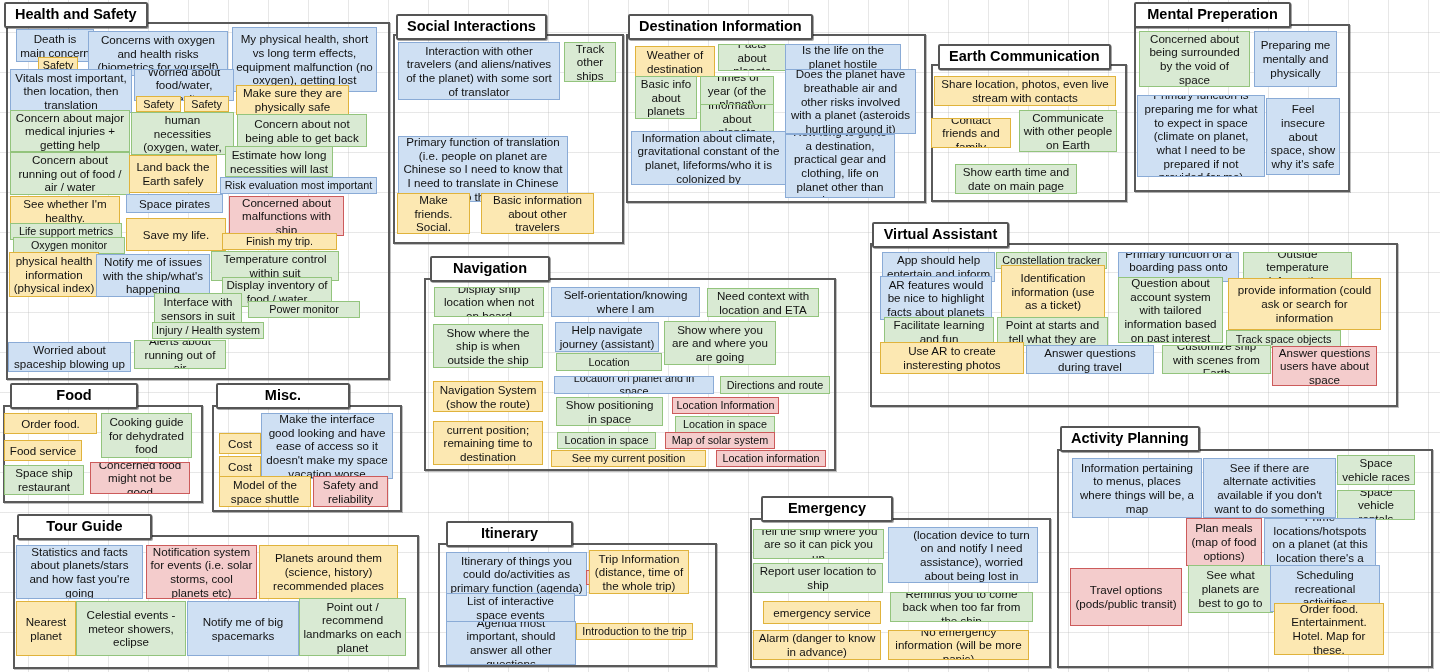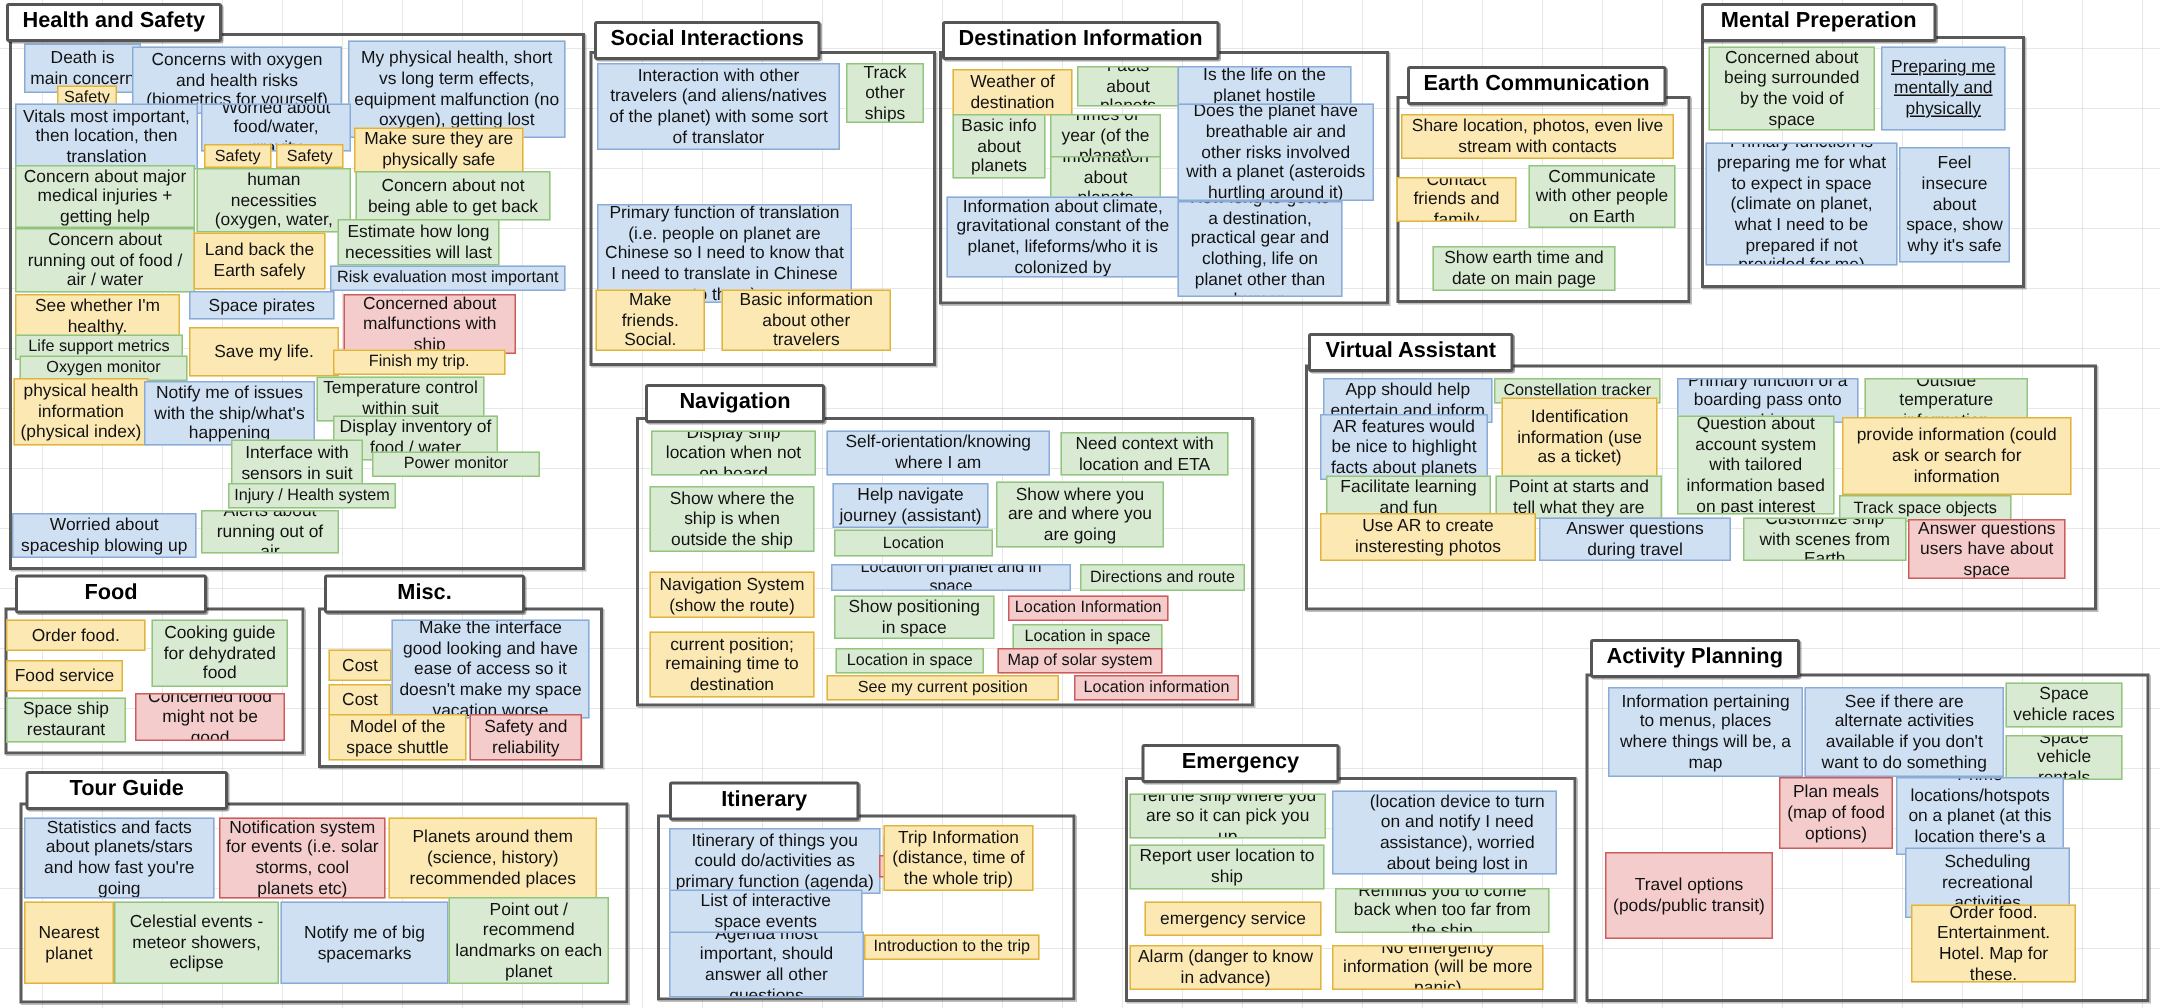--- a/index.html
+++ b/index.html
@@ -83,21 +83,21 @@
     <div class="note blue sm" style="left: 220px; top: 177px; width: 157px; height: 17px;">Risk evaluation most important</div>
     <div class="note yellow" style="left: 10px; top: 196px; width: 110px; height: 29px;">See whether I'm healthy.</div>
     <div class="note blue" style="left: 126px; top: 194px; width: 97px; height: 19px;">Space pirates</div>
     <div class="note red" style="left: 229px; top: 196px; width: 115px; height: 40px;">Concerned about malfunctions with ship</div>
     <div class="note green sm" style="left: 10px; top: 223px; width: 112px; height: 17px;">Life support metrics</div>
     <div class="note yellow" style="left: 126px; top: 218px; width: 100px; height: 33px;">Save my life.</div>
     <div class="note green sm" style="left: 13px; top: 237px; width: 112px; height: 17px;">Oxygen monitor</div>
     <div class="note yellow sm" style="left: 222px; top: 233px; width: 115px; height: 17px;">Finish my trip.</div>
     <div class="note yellow" style="left: 9px; top: 252px; width: 90px; height: 45px;">physical health information (physical index)</div>
     <div class="note blue" style="left: 96px; top: 254px; width: 114px; height: 43px;">Notify me of issues with the ship/what's happening</div>
-    <div class="note green" style="left: 211px; top: 251px; width: 112px; height: 30px;">Temperature control within suit</div>
+    <div class="note green" style="left: 211px; top: 251px; width: 128px; height: 30px;">Temperature control within suit</div>
     <div class="note green" style="left: 222px; top: 277px; width: 110px; height: 30px;">Display inventory of food / water</div>
     <div class="note green" style="left: 154px; top: 293px; width: 88px; height: 31px;">Interface with sensors in suit</div>
     <div class="note green sm" style="left: 248px; top: 301px; width: 112px; height: 17px;">Power monitor</div>
     <div class="note green sm" style="left: 152px; top: 322px; width: 112px; height: 17px;">Injury / Health system</div>
     <div class="note blue" style="left: 8px; top: 342px; width: 123px; height: 30px;">Worried about spaceship blowing up</div>
     <div class="note green" style="left: 134px; top: 340px; width: 92px; height: 29px;">Alerts about running out of air</div>
     <div class="grp-title" style="left: 4px; top: 2px; min-width: 118px; text-align: center;">Health and Safety</div>
     <div class="grp-box" style="left: 393px; top: 34px; width: 227px; height: 206px;"></div>
     <div class="note blue" style="left: 398px; top: 42px; width: 162px; height: 58px;">Interaction with other travelers (and aliens/natives of the planet) with some sort of translator</div>
     <div class="note green" style="left: 564px; top: 42px; width: 52px; height: 40px;">Track other ships</div>
@@ -117,21 +117,21 @@
     <div class="note blue" style="left: 785px; top: 134px; width: 110px; height: 64px;">How long to get to a destination, practical gear and clothing, life on planet other than human</div>
     <div class="grp-title" style="left: 628px; top: 14px; min-width: 155px; text-align: center;">Destination Information</div>
     <div class="grp-box" style="left: 931px; top: 64px; width: 192px; height: 134px;"></div>
     <div class="note yellow" style="left: 934px; top: 76px; width: 182px; height: 30px;">Share location, photos, even live stream with contacts</div>
     <div class="note yellow" style="left: 931px; top: 118px; width: 80px; height: 30px;">Contact friends and family</div>
     <div class="note green" style="left: 1019px; top: 110px; width: 98px; height: 42px;">Communicate with other people on Earth</div>
     <div class="note green" style="left: 955px; top: 164px; width: 122px; height: 30px;">Show earth time and date on main page</div>
     <div class="grp-title" style="left: 938px; top: 44px; min-width: 148px; text-align: center;">Earth Communication</div>
     <div class="grp-box" style="left: 1134px; top: 24px; width: 212px; height: 164px;"></div>
     <div class="note green" style="left: 1139px; top: 31px; width: 111px; height: 56px;">Concerned about being surrounded by the void of space</div>
-    <div class="note blue" style="left: 1254px; top: 31px; width: 83px; height: 56px; text-decoration: underline;">Preparing me mentally and physically</div>
+    <div class="note blue" style="left: 1254px; top: 31px; width: 83px; height: 56px;">Preparing me mentally and physically</div>
     <div class="note blue" style="left: 1137px; top: 95px; width: 128px; height: 82px;">Primary function is preparing me for what to expect in space (climate on planet, what I need to be prepared if not provided for me)</div>
     <div class="note blue" style="left: 1266px; top: 98px; width: 74px; height: 77px;">Feel insecure about space, show why it's safe</div>
     <div class="grp-title" style="left: 1134px; top: 2px; min-width: 135px; text-align: center;">Mental Preperation</div>
     <div class="grp-box" style="left: 870px; top: 243px; width: 524px; height: 160px;"></div>
     <div class="note blue" style="left: 882px; top: 252px; width: 113px; height: 30px;">App should help entertain and inform</div>
     <div class="note green sm" style="left: 996px; top: 252px; width: 111px; height: 17px;">Constellation tracker</div>
     <div class="note blue" style="left: 1118px; top: 252px; width: 121px; height: 30px;">Primary function of a boarding pass onto ship</div>
     <div class="note green" style="left: 1243px; top: 252px; width: 109px; height: 30px;">Outside temperature information</div>
     <div class="note blue" style="left: 880px; top: 276px; width: 112px; height: 44px;">AR features would be nice to highlight facts about planets</div>
     <div class="note yellow" style="left: 1001px; top: 265px; width: 104px; height: 53px;">Identification information (use as a ticket)</div>
@@ -207,16 +207,17 @@
     <div class="note yellow" style="left: 888px; top: 630px; width: 141px; height: 30px;">No emergency information (will be more panic)</div>
     <div class="grp-title" style="left: 761px; top: 496px; min-width: 110px; text-align: center;">Emergency</div>
     <div class="grp-box" style="left: 1057px; top: 449px; width: 372px; height: 215px;"></div>
     <div class="note blue" style="left: 1072px; top: 458px; width: 130px; height: 60px;">Information pertaining to menus, places where things will be, a map</div>
     <div class="note blue" style="left: 1203px; top: 458px; width: 133px; height: 60px;">See if there are alternate activities available if you don't want to do something</div>
     <div class="note green" style="left: 1337px; top: 455px; width: 78px; height: 30px;">Space vehicle races</div>
     <div class="note green" style="left: 1337px; top: 490px; width: 78px; height: 30px;">Space vehicle rentals</div>
     <div class="note red" style="left: 1186px; top: 518px; width: 76px; height: 48px;">Plan meals (map of food options)</div>
     <div class="note blue" style="left: 1264px; top: 518px; width: 112px; height: 52px;">Prime locations/hotspots on a planet (at this location there's a geyser)</div>
     <div class="note red" style="left: 1070px; top: 568px; width: 112px; height: 58px;">Travel options (pods/public transit)</div>
+    <div class="note green" style="left: 1188px; top: 565px; width: 85px; height: 48px;">See what planets are best to go to</div>
     <div class="note blue" style="left: 1270px; top: 565px; width: 110px; height: 47px;">Scheduling recreational activities</div>
     <div class="note yellow" style="left: 1274px; top: 603px; width: 110px; height: 52px;">Order food. Entertainment. Hotel. Map for these.</div>
     <div class="grp-title" style="left: 1060px; top: 426px; min-width: 116px; text-align: center;">Activity Planning</div>
   </div>
 
 </body></html>

